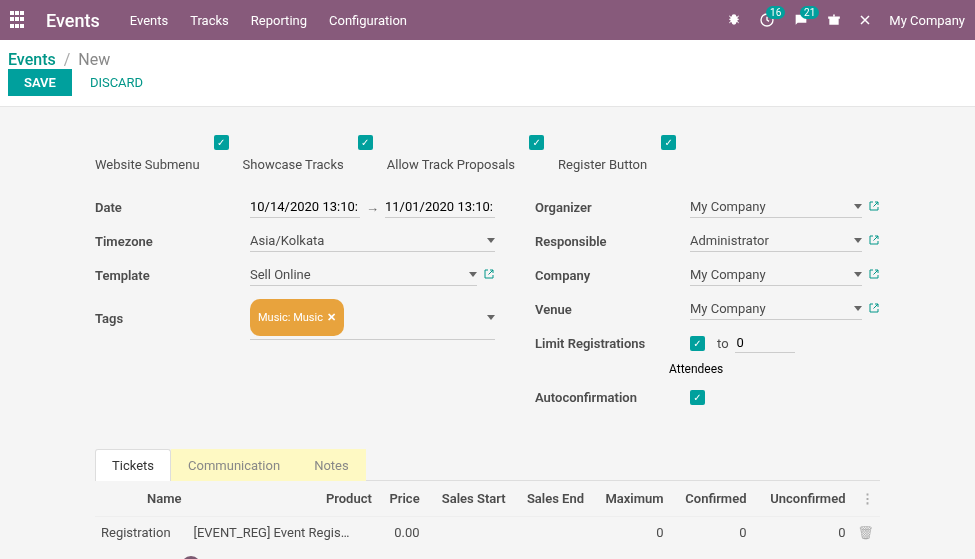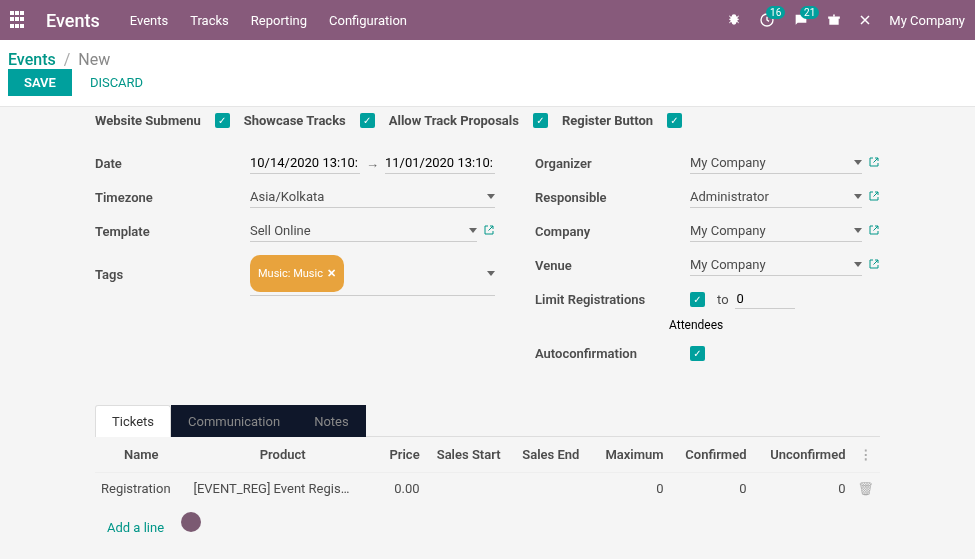--- a/index.html
+++ b/index.html
@@ -22,45 +22,45 @@
 .breadcrumb { font-size: 16px; padding-left: 0px;}
 .breadcrumb .link { color: #009688; font-weight: 500; }
 .breadcrumb .sep { color: #aaa; margin: 0 4px; }
 .breadcrumb .current { color: #888; }
 .actions { display: flex; gap: 18px; align-items: center; padding-bottom: 10px; }
 .btn-save { background: #00a09d; color: #fff; border: none; padding: 6px 16px; font-weight: 600; cursor: pointer; font-size: 13px; }
 .btn-discard { color: #009688; cursor: pointer; font-size: 13px; }
 
 .content { padding: 0 95px 20px; }
 .checkrow { display: flex; gap: 14px; align-items: center; padding: 6px 0 10px; font-size: 13px; }
-.checkrow label { font-weight: 700; }
+.checkrow label { font-weight: 400; margin-top: 44px; }
 .check { width: 15px; height: 15px; background: #00a09d; display: inline-flex; align-items: center; justify-content: center; color: #fff; font-size: 10px; border-radius: 2px; }
 
 .form-grid { display: flex; gap: 40px; margin-top: 12px; }
 .form-col { flex: 1; }
 .form-row { display: flex; align-items: center; margin-bottom: 8px; min-height: 26px; }
 .form-row .lbl { width: 130px; font-weight: 600; font-size: 13px; }
 .form-row .fld { flex: 1; display: flex; align-items: center; gap: 6px; position: relative; margin-left: 25px; }
 .underline { border-bottom: 1px solid #ccc; padding: 3px 0; flex: 1; }
 .date-range { display: flex; align-items: center; gap: 8px; }
 .date-inp { border: none; border-bottom: 1px solid #ccc; padding: 3px 0; width: 110px; font-size: 13px; background: transparent; }
 .arrow-sep { color: #666; }
 .caret { width: 0; height: 0; border-left: 4px solid transparent; border-right: 4px solid transparent; border-top: 5px solid #666; margin-left: auto; }
 .ext-link { color: #009688; cursor: pointer; margin-left: 6px; }
 .tag-pill { background: #e8a33d; color: #fff; padding: 12px 8px; border-radius: 10px; font-size: 11px; display: inline-flex; align-items: center; gap: 4px; }
 .tag-pill .x { cursor: pointer; font-weight: bold; }
 .attendees-hint { font-size: 12px; color: #000000; margin-left: 4px; margin-top: 2px; }
 .limit-inp { border: none; border-bottom: 1px solid #ccc; width: 60px; padding: 2px; font-size: 13px; background: transparent; }
 
 .tabs { display: flex; border-bottom: 1px solid #ddd; margin-top: 30px; }
-.tab { padding: 8px 16px; cursor: pointer; color: #888; border: 1px solid transparent; border-bottom: none; position: relative; top: 1px; background: #0f172a;}
+.tab { padding: 8px 16px; cursor: pointer; color: #888; border: 1px solid transparent; border-bottom: none; position: relative; top: 1px; background: #fef9c3;}
 .tab.active { color: #333; border-color: #ddd; background: #fff; border-radius: 3px 3px 0 0; }
 
 .table { width: 100%; border-collapse: collapse; margin-top: 0; }
-.table th { text-align: center; font-weight: 600; padding: 10px 6px; font-size: 13px; border-bottom: 1px solid #eee; }
+.table th { text-align: right; font-weight: 600; padding: 10px 6px; font-size: 13px; border-bottom: 1px solid #eee; }
 .table th.num, .table td.num { text-align: right; }
 .table td { padding: 8px 6px; font-size: 13px; }
 .table .del { color: #aaa; cursor: pointer; width: 20px; }
 .add-line { color: #009688; cursor: pointer; font-size: 13px; padding: 4px 6px; display: inline-flex; align-items: center; }
 .pointer-dot { width: 20px; height: 20px; border-radius: 50%; background: #7b5a72; display: inline-block; margin-left: 8px; }
 .spacer-row td { padding: 20px 6px; }
 </style>
 </head>
 <body>
 

